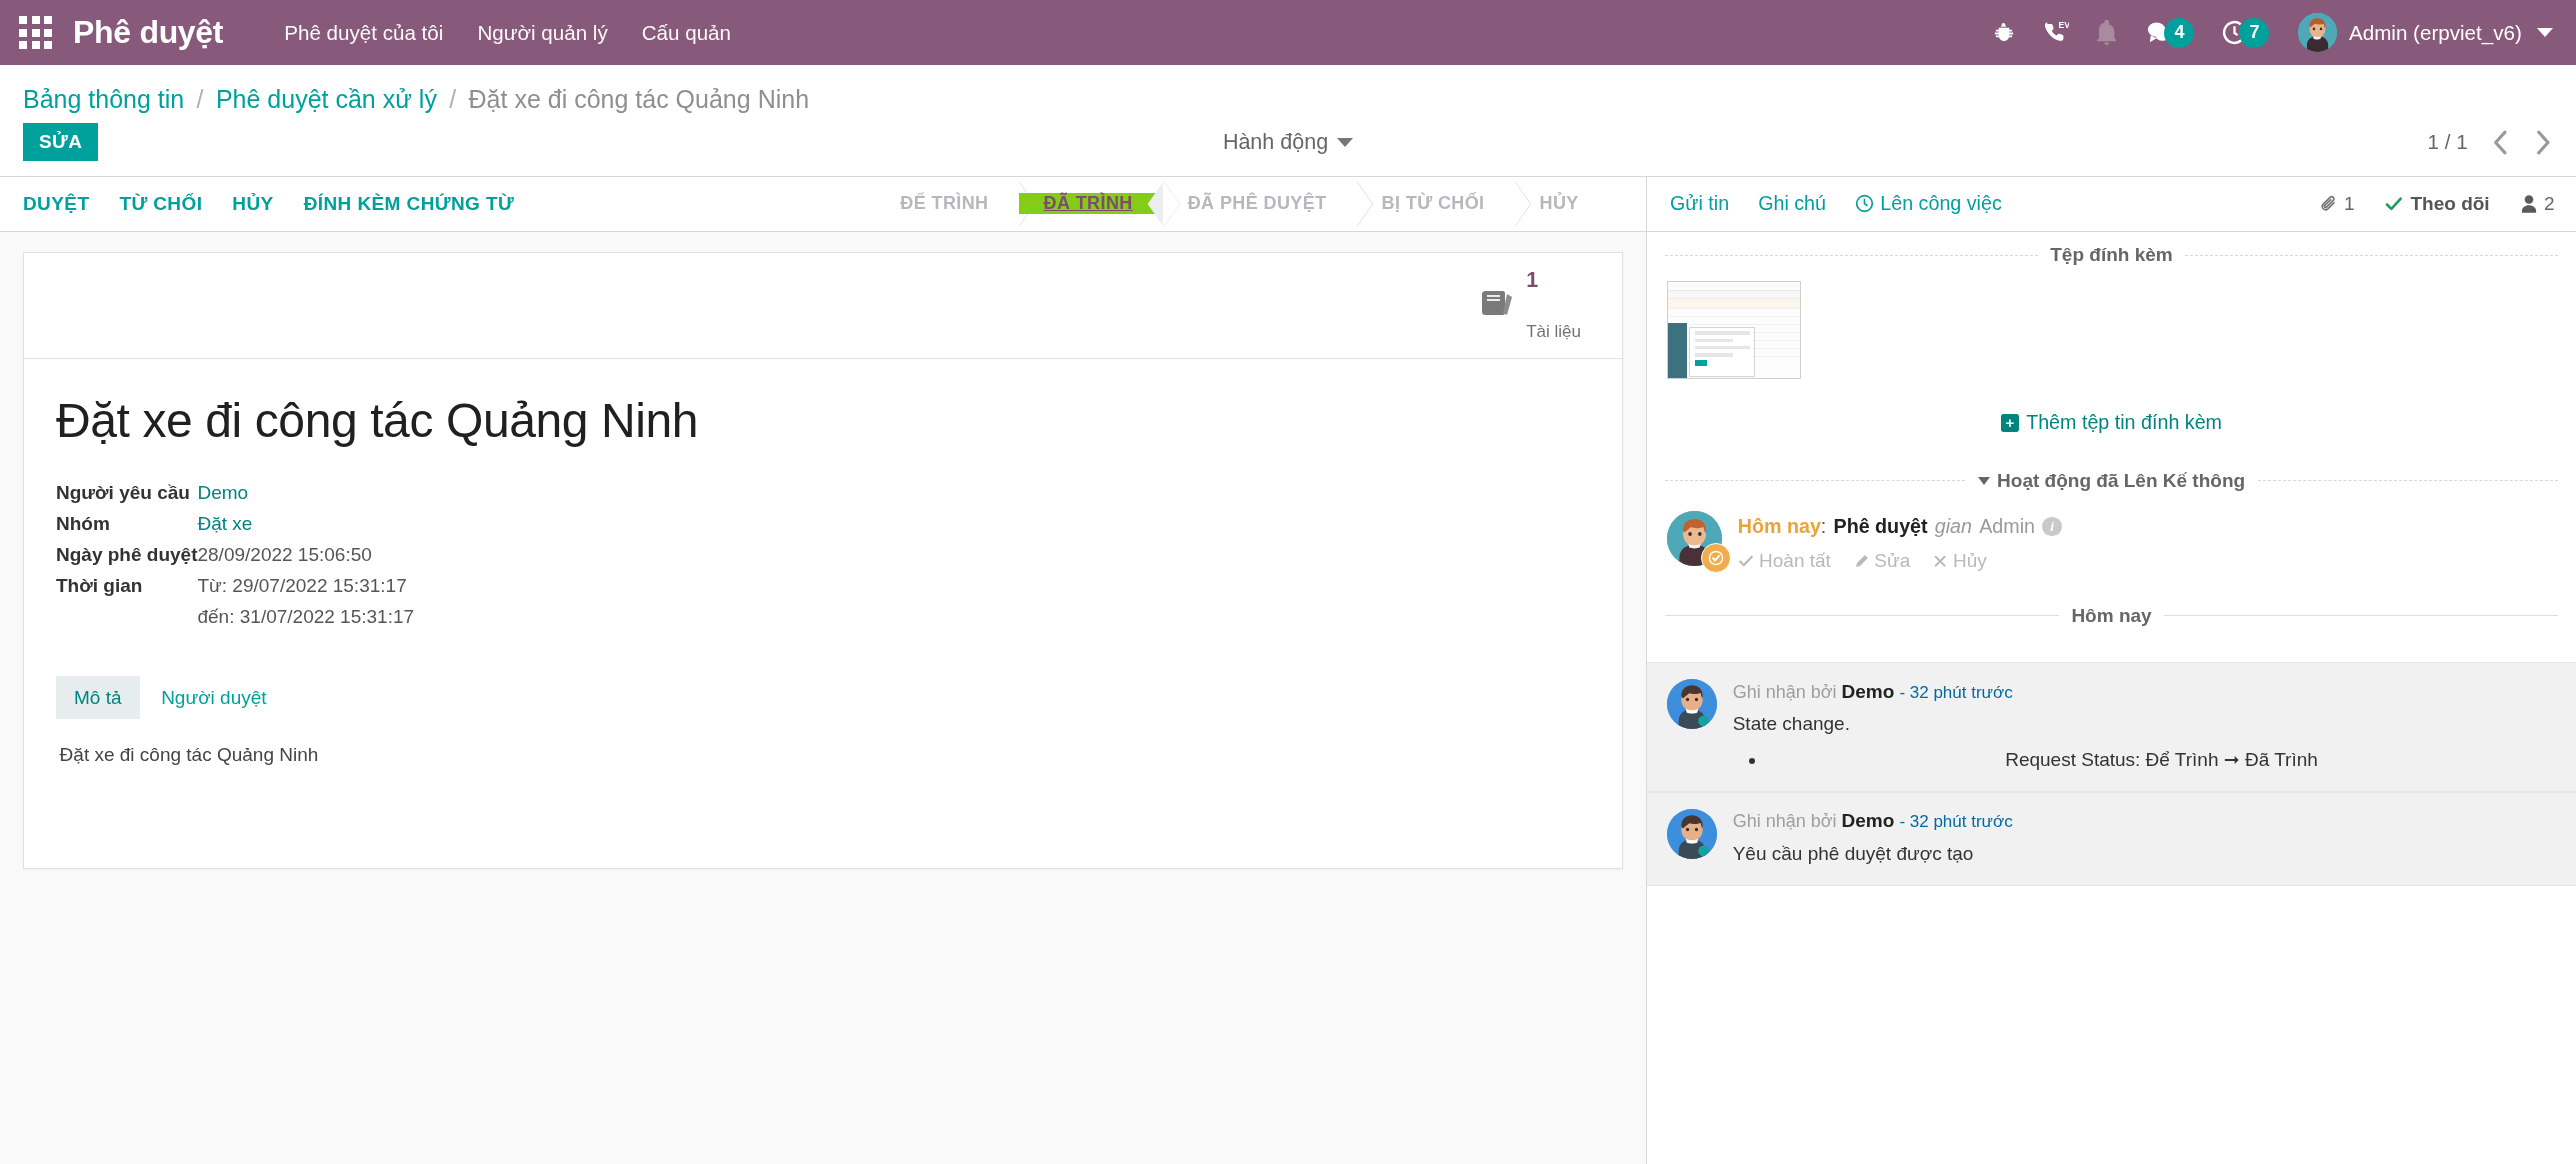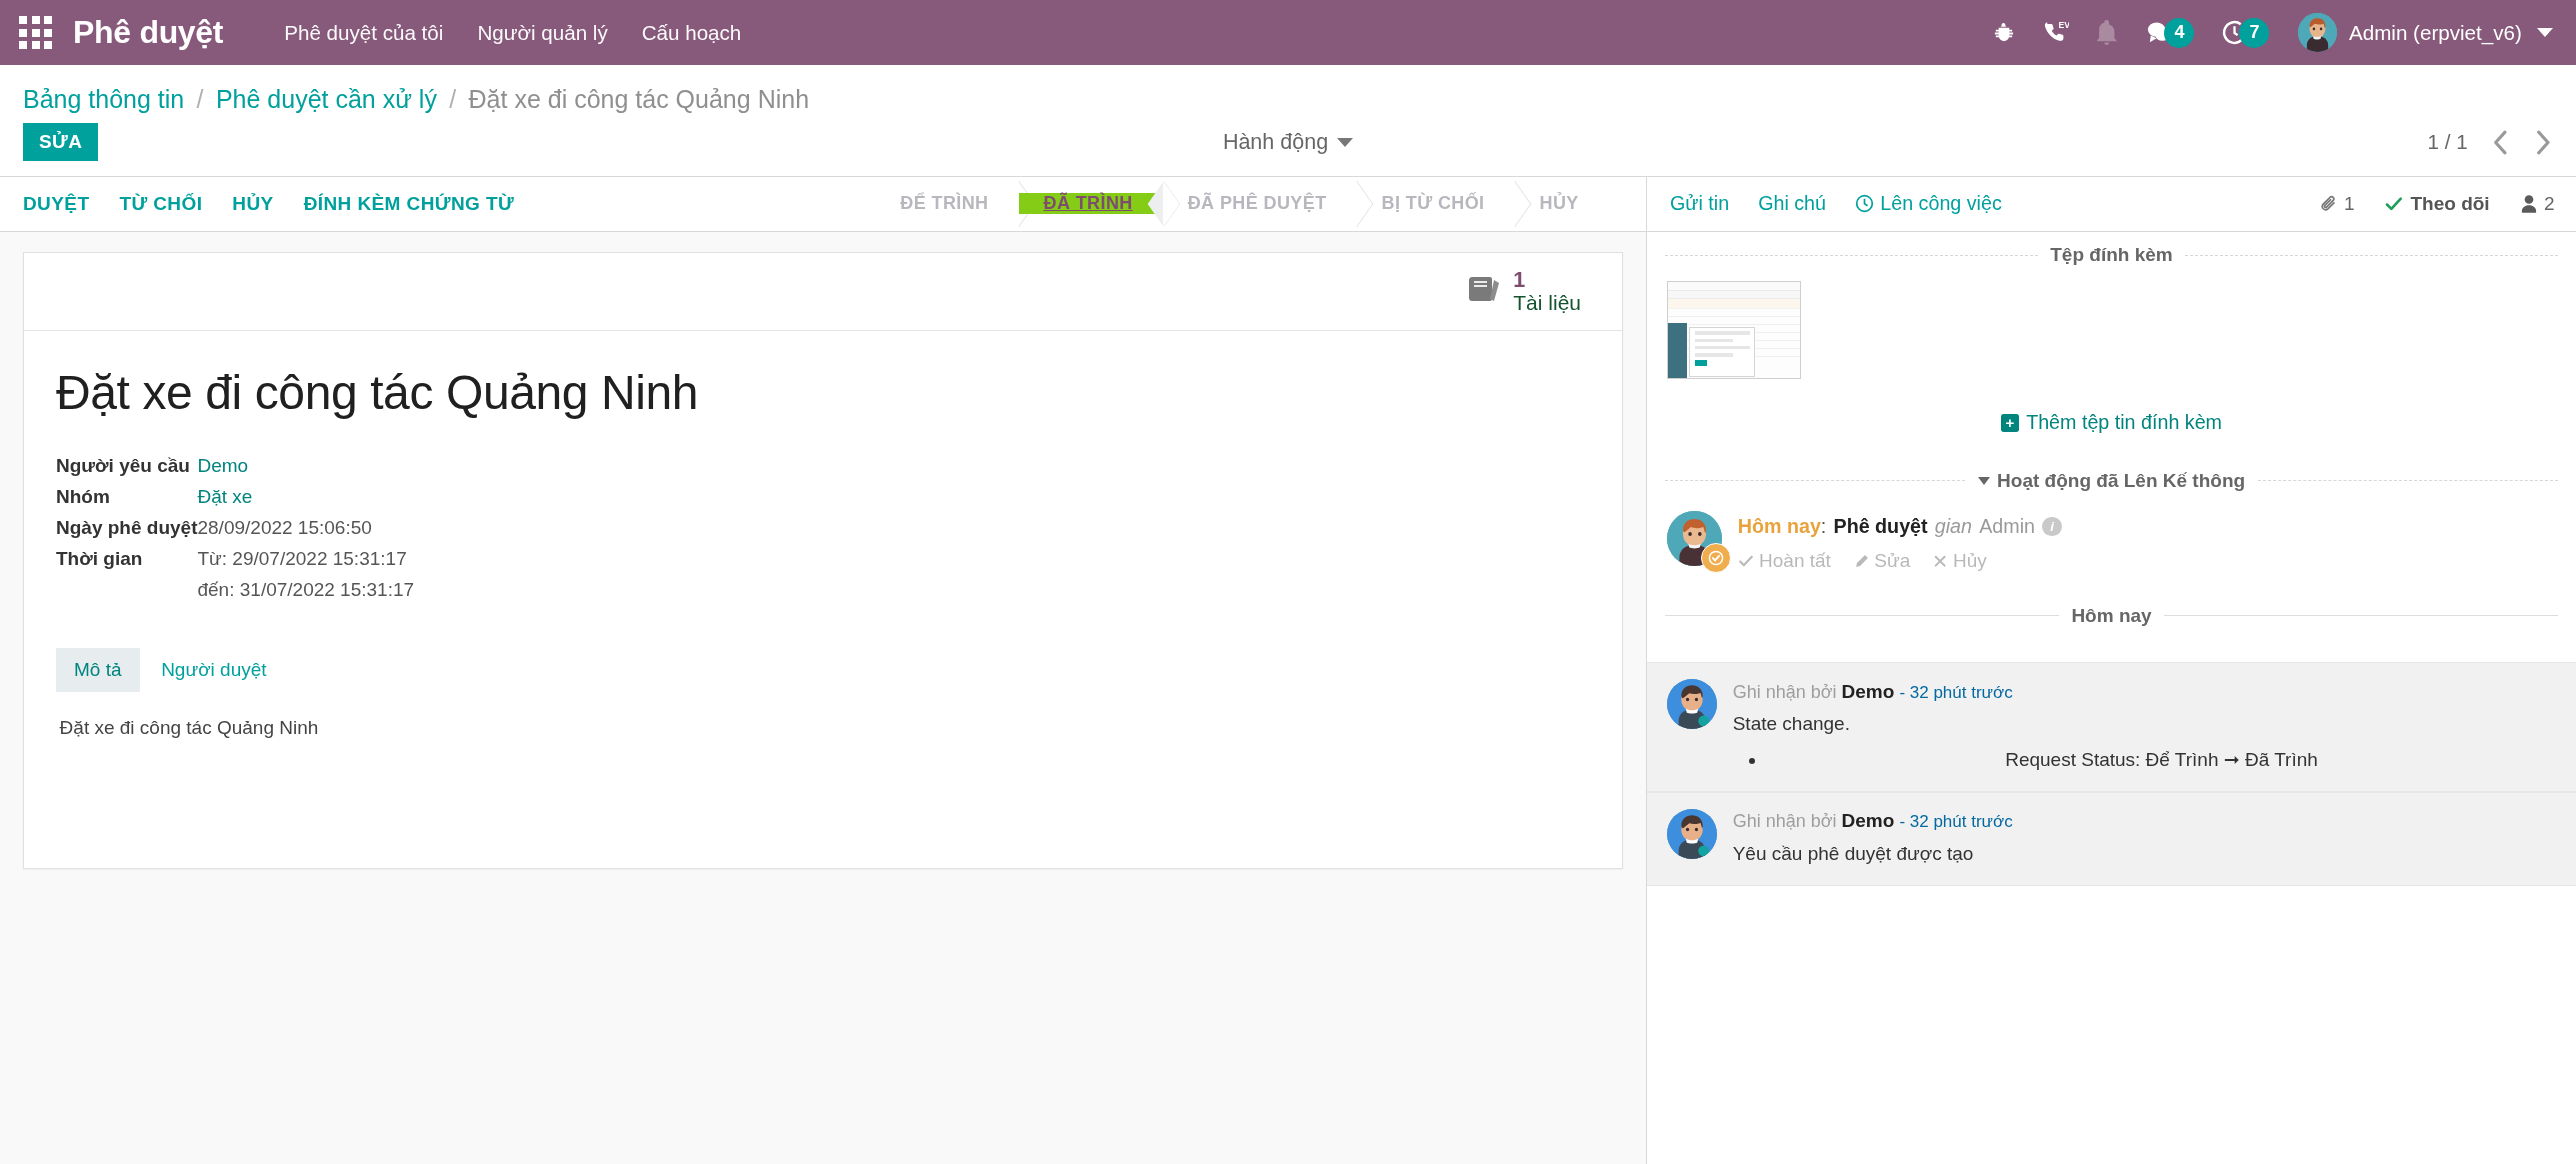--- a/index.html
+++ b/index.html
@@ -217,21 +217,21 @@
   .sheet-buttonbox {
     display: flex; justify-content: flex-end;
     border-bottom: 0.9px solid #e4e4e4;
     padding: 14.3px 32px 10.7px 32px;
   }
   .smart-btn {
     display: flex; align-items: center; gap: 12.5px;
     cursor: pointer; padding: 1.8px 9px 5.4px 9px;
   }
   .smart-val { font-size: 21.5px; font-weight: bold; color: #7d4c6e; line-height: 1.05; }
-  .smart-lbl { font-size: 21px; color: #14532d; line-height: 1.1; }
+  .smart-lbl { font-size: 17px; color: #737373; line-height: 1.1; margin-top: 32px; }
 
   .sheet-inner { padding: 34px 32px 36px 32px; }
   .record-title {
     font-size: 48px; font-weight: normal; color: #202020;
     margin-bottom: 30px; letter-spacing: -0.4px;
   }
   table.fields { border-collapse: collapse; }
   table.fields td { padding: 4.5px 0; vertical-align: top; }
   td.f-label {
     font-size: 19px; font-weight: bold; color: #333333;
@@ -370,21 +370,21 @@
       <i></i>
       <i></i>
       <i></i>
       <i></i>
       <i></i>
   </div>
   <div class="brand">Phê duyệt</div>
   <div class="nav-menu">
     <div class="nav-item">Phê duyệt của tôi</div>
     <div class="nav-item">Người quản lý</div>
-    <div class="nav-item">Cấu hoạch</div>
+    <div class="nav-item">Cấu quản</div>
   </div>
   <div class="nav-spacer"></div>
   <div class="sys-icons">
     <div class="sys-ico">
       <svg width="23" height="25" viewBox="0 0 24 24" fill="#ffffff">
         <path d="M12 2c-1.1 0-2 .9-2 2 0 .3.1.6.2.8L9 6h6l-1.2-1.2c.1-.2.2-.5.2-.8 0-1.1-.9-2-2-2zM7 7v2H4v2h3v1H3v2h4v1H4v2h3.2c.8 2.3 2.9 4 5.3 4s4.5-1.7 5.3-4H21v-2h-3v-1h4v-2h-4v-1h3V9h-3V7H7z"></path>
       </svg>
     </div>
     <div class="sys-ico">
       <svg width="27" height="27" viewBox="0 0 28 28" fill="#ffffff">

